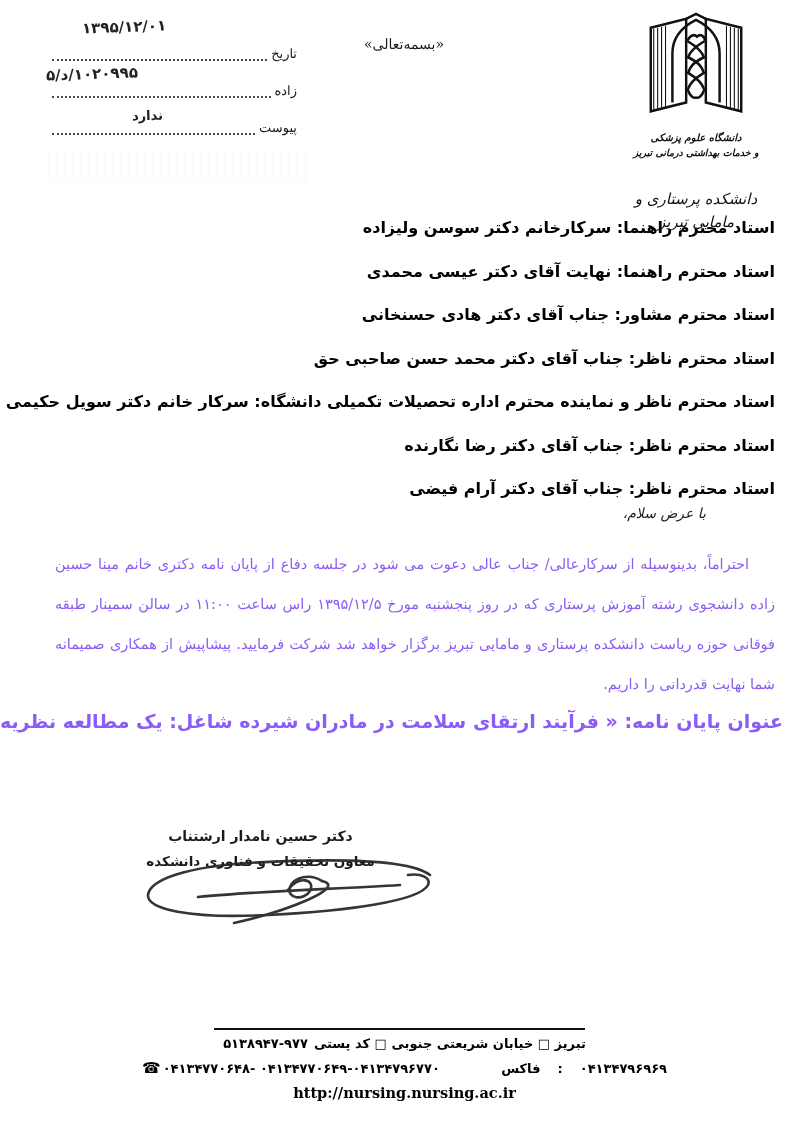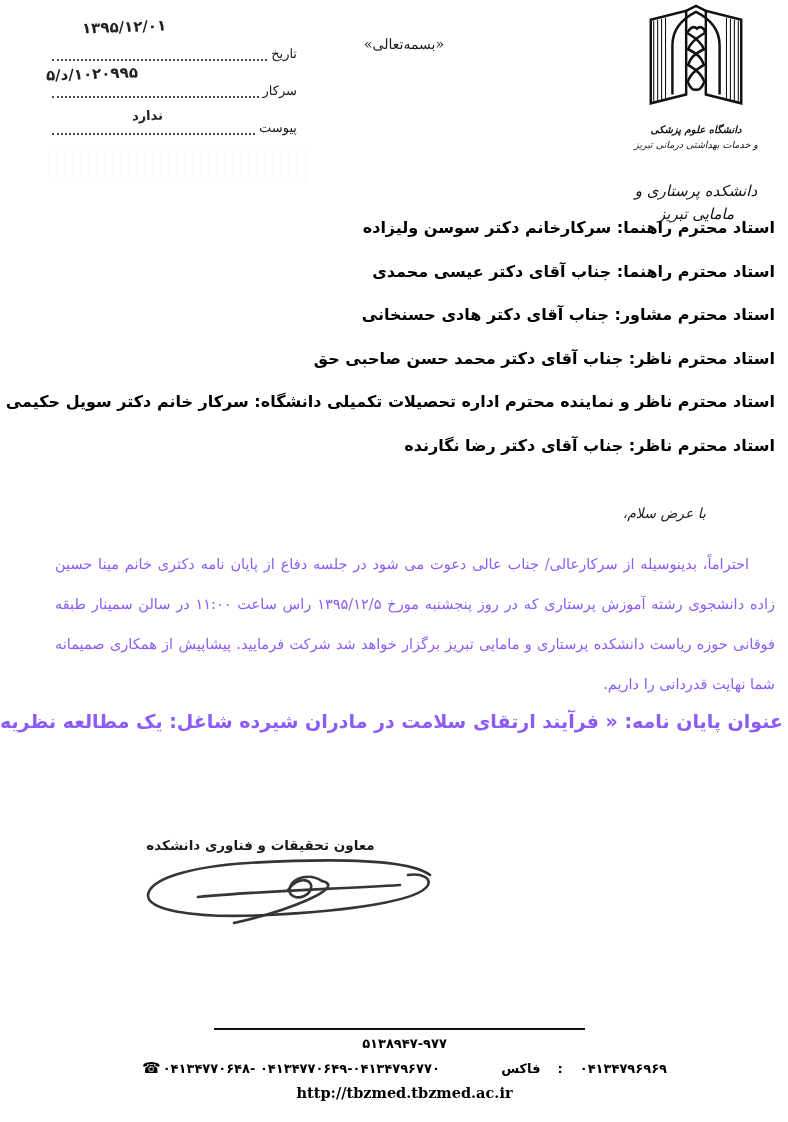--- a/index.html
+++ b/index.html
@@ -28,25 +28,25 @@
     position:absolute; top:148px; left:48px; width:260px; height:34px;
     background:repeating-linear-gradient(90deg, rgba(0,0,0,0.05) 0 2px, transparent 2px 8px);
     opacity:.45; filter:blur(1px);
   }
 
   
   .bismillah { position:absolute; top:36px; left:324px; width:160px;
     text-align:center; font-size:14px; direction:rtl; }
 
   
-  .logo { position:absolute; top:4px; right:22px; width:140px; text-align:center; }
+  .logo { position:absolute; top:12px; right:22px; width:140px; text-align:center; }
   .logo svg { display:block; margin:0 auto; }
   .logo-text { direction:rtl; font-style:italic; line-height:1.55; color:#111; }
   .logo-text .l1 { font-size:10px; font-weight:bold; }
-  .logo-text .l2 { font-size:9.5px; font-weight:normal; }
+  .logo-text .l2 { font-size:9.5px; font-weight:bold; }
   .logo-text .l3 { font-size:15px;margin-top:28px; }
 
   
   .recipients { position:absolute; top:206px; right:13px; left:10px; direction:rtl; }
   .recipient-line {
     font-family:"DejaVu Sans", sans-serif; font-weight:bold;
     font-size:16px; color:#000; text-align:right;
     height:43.5px; line-height:43.5px; white-space:nowrap;
   }
 
@@ -93,21 +93,21 @@
 </head>
 <body>
 
 <div class="meta-block">
   <div class="meta-row">
     <span class="meta-label">تاریخ</span>
     <span class="meta-dots"></span>
     <bdo dir="ltr" class="meta-value date">۱۳۹۵/۱۲/۰۱</bdo>
   </div>
   <div class="meta-row">
-    <span class="meta-label">سرکار</span>
+    <span class="meta-label">زاده</span>
     <span class="meta-dots"></span>
     <bdo dir="ltr" class="meta-value number">۵/د/۱۰۲۰۹۹۵</bdo>
   </div>
   <div class="meta-row">
     <span class="meta-label">پیوست</span>
     <span class="meta-dots"></span>
     <span class="meta-value attach">ندارد</span>
   </div>
 </div>
 
@@ -146,53 +146,56 @@
   </svg>
   <div class="logo-text">
     <div class="l1">دانشگاه علوم پزشکی</div>
     <div class="l2">و خدمات بهداشتی درمانی تبریز</div>
     <div class="l3">دانشکده پرستاری و مامایی تبریز</div>
   </div>
 </div>
 
 <div class="recipients">
   <div class="recipient-line">استاد محترم راهنما: سرکارخانم دکتر سوسن ولیزاده</div>
-  <div class="recipient-line">استاد محترم راهنما: جناب آقای دکتر عیسی محمدی</div>
+  <div class="recipient-line">استاد محترم راهنما: نهایت آقای دکتر عیسی محمدی</div>
   <div class="recipient-line">استاد محترم مشاور: جناب آقای دکتر هادی حسنخانی</div>
   <div class="recipient-line">استاد محترم ناظر: جناب آقای دکتر محمد حسن صاحبی حق</div>
   <div class="recipient-line">استاد محترم ناظر و نماینده محترم اداره تحصیلات تکمیلی دانشگاه: سرکار خانم دکتر سویل حکیمی</div>
   <div class="recipient-line">استاد محترم ناظر: جناب آقای دکتر رضا نگارنده</div>
+  <div class="recipient-line">استاد محترم ناظر: جناب آقای دکتر آرام فیضی</div>
 </div>
 
 <div class="salutation">با عرض سلام،</div>
 <p class="body-par">احتراماً، بدینوسیله از سرکارعالی/ جناب عالی دعوت می شود در جلسه دفاع از پایان نامه دکتری خانم مینا حسین زاده دانشجوی رشته آموزش پرستاری که در روز پنجشنبه مورخ ۱۳۹۵/۱۲/۵ راس ساعت ۱۱:۰۰ در سالن سمینار طبقه فوقانی حوزه ریاست دانشکده پرستاری و مامایی تبریز برگزار خواهد شد شرکت فرمایید. پیشاپیش از همکاری صمیمانه شما نهایت قدردانی را داریم.</p>
 <div class="thesis-title">عنوان پایان نامه: « فرآیند ارتقای سلامت در مادران شیرده شاغل: یک مطالعه نظریه پایه»</div>
 
 <div class="sig-block">
+  <div class="sig-name">دکتر حسین نامدار ارشتناب</div>
   <div class="sig-title">معاون تحقیقات و فناوری دانشکده</div>
 </div>
 <svg class="sig-scribble" viewBox="0 0 300 85">
   <g stroke="#242424" stroke-width="2.6" fill="none" stroke-linecap="round" opacity="0.92">
     <path d="M292,30 C268,12 180,14 110,18 C50,22 12,34 10,50 C9,64 50,74 130,70 C210,66 282,56 290,40 C293,33 284,28 270,30"></path>
     <path d="M150,45 C160,30 178,34 172,46 C166,56 148,54 152,42 C156,32 172,28 184,36"></path>
     <path d="M60,52 C120,46 200,44 262,40"></path>
     <path d="M184,36 C210,42 150,66 96,78"></path>
   </g>
 </svg>
 
 <div class="footer">
   <div class="footer-rule"></div>
   <div class="footer-address">
+    <span>تبریز □ خیابان شریعتی جنوبی □ کد پستی</span>
     <bdo dir="ltr">۵۱۳۸۹۴۷-۹۷۷</bdo>
   </div>
   <div class="footer-contacts">
     <span class="phone-group">
       <span class="phone-icon">☎</span>
       <bdo dir="ltr">۰۴۱۳۴۷۷۰۶۴۸- ۰۴۱۳۴۷۷۰۶۴۹-۰۴۱۳۴۷۹۶۷۷۰</bdo>
     </span>
     <span class="fax-group">
       <span>فاکس</span>
       <span>:</span>
       <bdo dir="ltr">۰۴۱۳۴۷۹۶۹۶۹</bdo>
     </span>
   </div>
-  <div class="footer-url">http://tbzmed.tbzmed.ac.ir</div>
+  <div class="footer-url">http://nursing.nursing.ac.ir</div>
 </div>
 
 </body></html>

